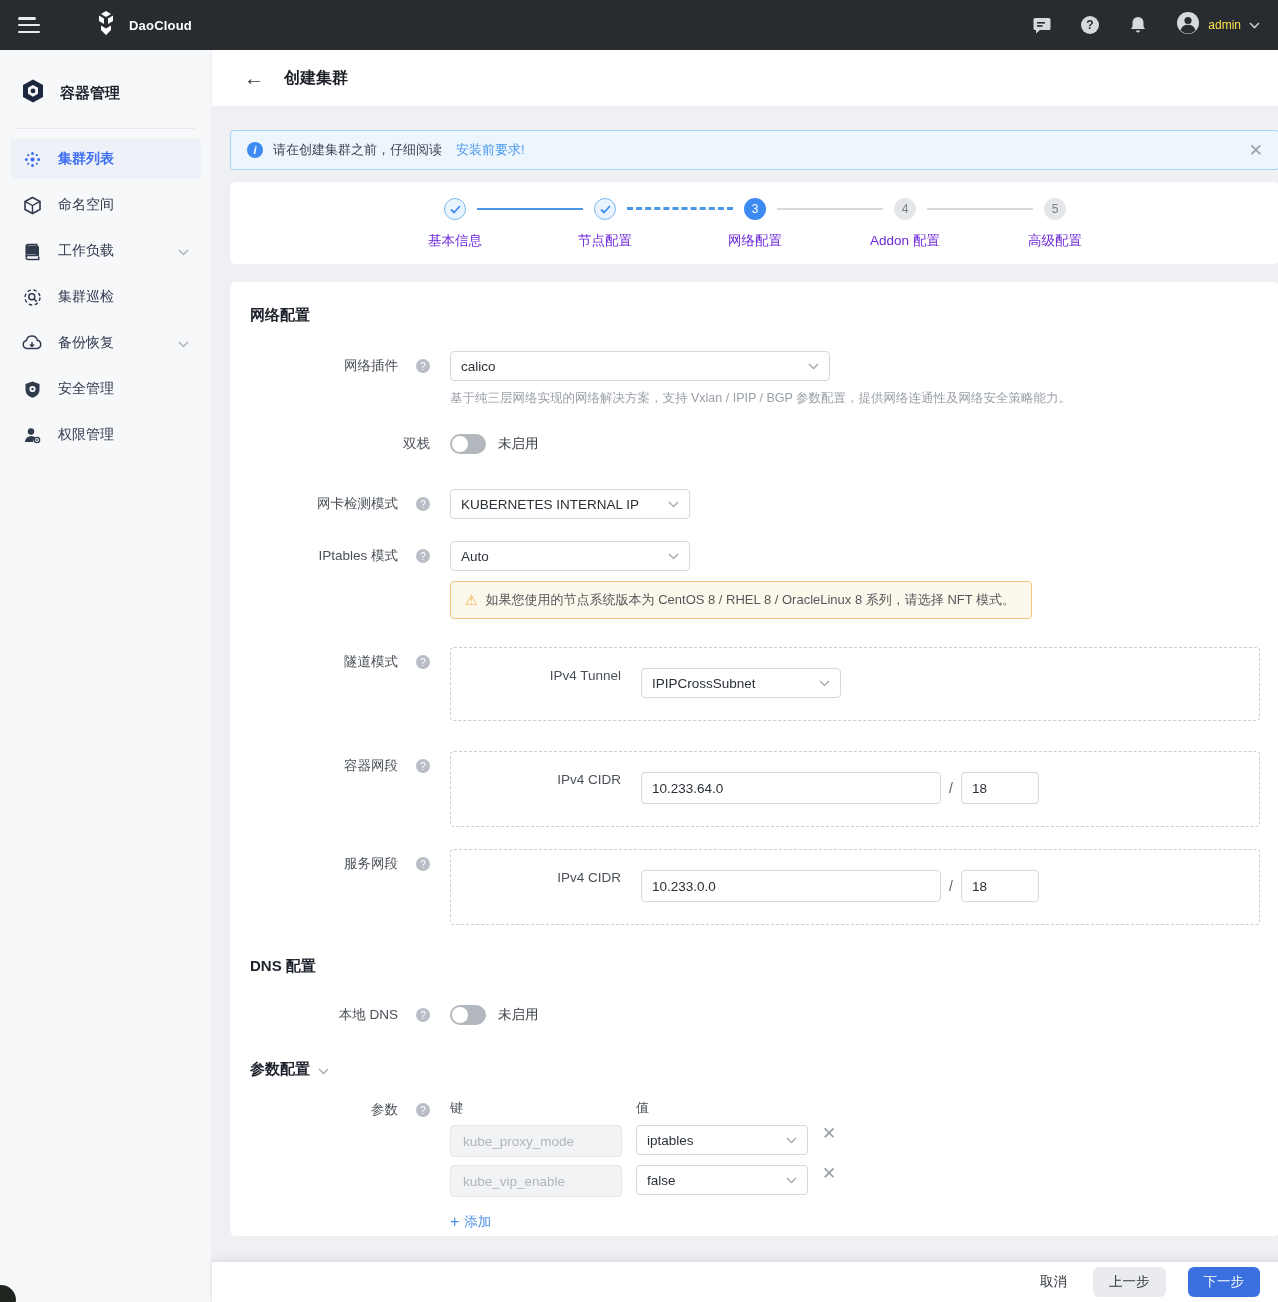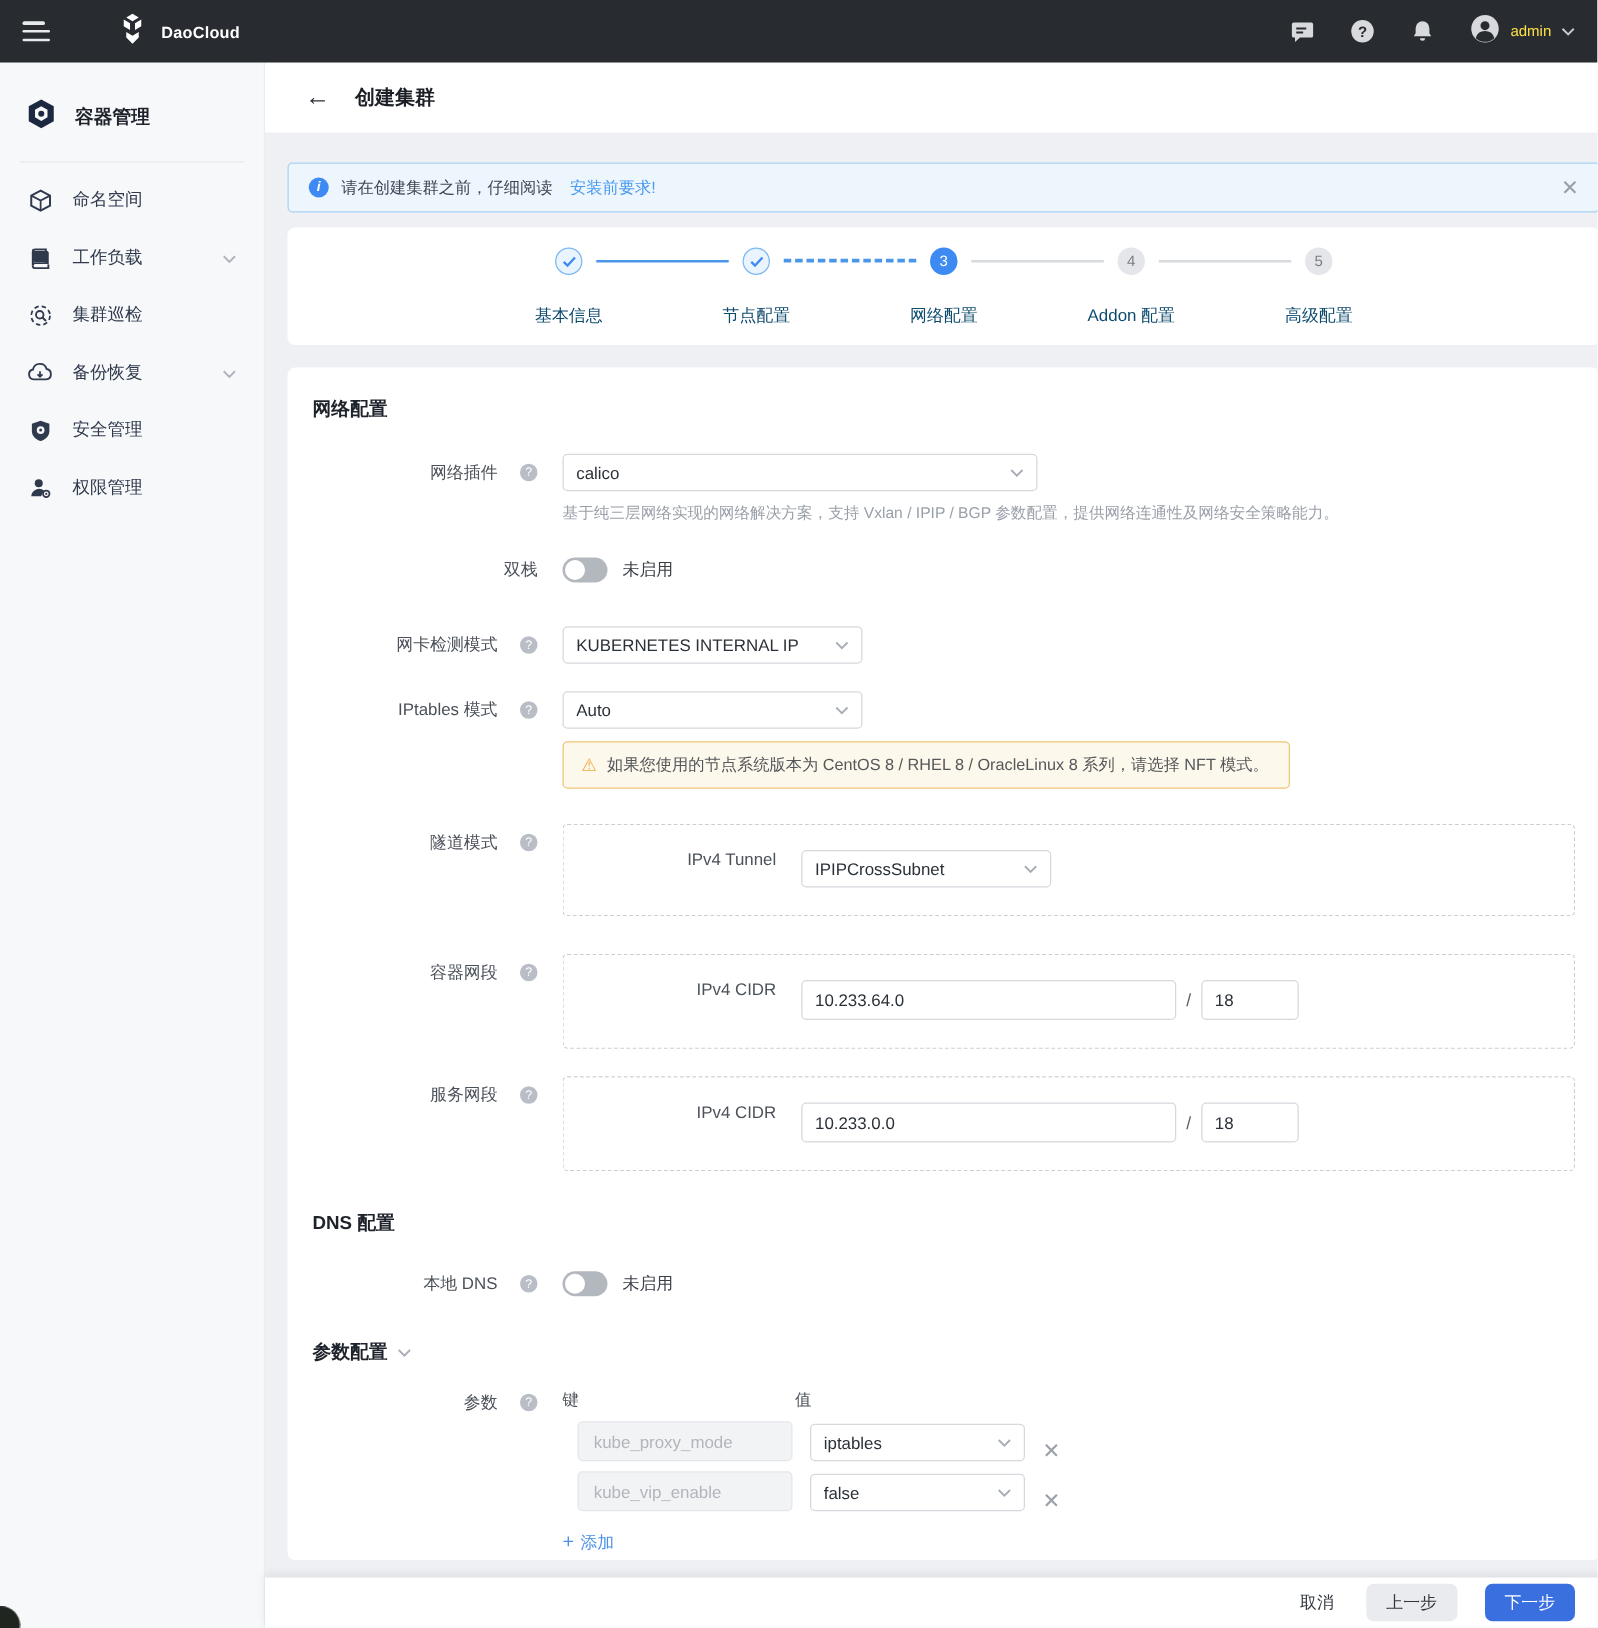--- a/index.html
+++ b/index.html
@@ -46,21 +46,21 @@
   .alert-close { margin-left:auto; color:#9aa0a8; font-size:17px; cursor:pointer; line-height:1; }
 
   
   .stepper-card { margin-top:12px; background:#fff; border-radius:6px; padding:16px 150px 14px 150px; }
   .stepper { display:flex; }
   .step { flex:1; text-align:center; position:relative; }
   .step .circle { width:22px; height:22px; border-radius:50%; margin:0 auto; display:flex; align-items:center; justify-content:center; font-size:12px; position:relative; z-index:2; }
   .step.done .circle { background:#eaf4fe; border:1px solid #7db8f0; }
   .step.active .circle { background:#3d8af2; color:#fff; }
   .step.todo .circle { background:#e4e6e9; color:#787e87; }
-  .step .slabel { margin-top:24px; font-size:13.5px; color:#0c4a6e; }
+  .step .slabel { margin-top:12px; font-size:13.5px; color:#6d28d9; }
   .step .connector { position:absolute; top:10px; left:calc(50% + 22px); width:calc(100% - 44px); height:2px; background:#4a97ea; z-index:1; }
   .step .connector.gray { background:#d7dade; }
   .step .connector.dashed { background:none; border-top:3px dashed #4a97ea; height:0; top:9px; }
   .step:last-child .connector { display:none; }
 
   
   .form-card { margin-top:18px; background:#fff; border-radius:6px; padding:24px 20px 40px 20px; height:954px; }
   .sec-head { font-size:15px; font-weight:bold; color:#1d222b; display:flex; align-items:center; gap:8px; }
   .frow { display:flex; margin-top:26px; }
   .flabel { width:180px; flex-shrink:0; text-align:right; padding-right:0; font-size:13.5px; color:#4b5159; display:flex; justify-content:flex-end; align-items:center; gap:18px; height:30px; }
@@ -77,21 +77,21 @@
   .dashedbox { border:1px dashed #c9cdd4; border-radius:4px; width:810px; padding:20px 0 22px 0; display:flex; }
   .inner-label { width:170px; text-align:right; font-size:13.5px; color:#4b5159; flex-shrink:0; }
   .inner-ctl { margin-left:20px; display:flex; align-items:center; }
   .tinput { height:32px; border:1px solid #d5d8dd; border-radius:4px; padding:0 10px; font-size:13.5px; color:#2b3138; font-family:Liberation Sans, sans-serif; }
   .slash { margin:0 8px; color:#5a6068; font-size:14px; }
   .chev-sec { color:#a8adb5; }
 
   .param-grid { display:flex; gap:14px; }
   .param-col-head { font-size:13px; color:#4b5159; margin-bottom:8px; }
   .pk-input { width:172px; height:32px; background:#f2f3f5; border:1px solid #e4e6ea; border-radius:4px; color:#b1b5bc; font-size:13.5px; padding:0 12px; font-family:"Liberation Sans",sans-serif; }
-  .param-row { display:flex; align-items:flex-end; gap:14px; margin-bottom:8px;margin-left:12px; }
+  .param-row { display:flex; align-items:flex-start; gap:14px; margin-bottom:8px; }
   .pv-select { width:172px; }
   .rm-x { color:#9aa0a8; font-size:17px; cursor:pointer; line-height:1; }
   .add-link { display:inline-flex; align-items:center; gap:5px; color:#4a90e8; font-size:13.5px; margin-top:8px; cursor:pointer; }
   .add-plus { font-size:16px; line-height:1; }
 
   
   .footer { height:40px; background:#fff; box-shadow:0 -3px 8px rgba(0,0,0,.07); display:flex; align-items:center; justify-content:flex-end; gap:22px; padding-right:38px; position:relative; z-index:10; }
   .btn { height:30px; border:none; border-radius:6px; font-size:13.5px; padding:0 16px; cursor:pointer; font-family:"Liberation Sans",sans-serif; }
   .btn-text { background:none; color:#30363d; padding:0 4px;margin-left:32px; }
   .btn-gray { background:#e9ebee; color:#30363d; }
@@ -164,20 +164,36 @@
         <svg width="26" height="26" viewBox="0 0 26 26">
             <path d="M13 1.5 L23 7 V19 L13 24.5 L3 19 V7 Z" fill="#1c2740"></path>
             <path d="M13 7 L18 9.8 V15.8 L13 18.8 L8 15.8 V9.8 Z" fill="#f7f8fa"></path>
             <circle cx="13" cy="12.9" r="2.4" fill="#1c2740"></circle>
           </svg>
       </span>
       <span class="sb-title-text">容器管理</span>
     </div>
     <div class="sb-divider"></div>
 
+    <div class="sb-item active">
+      <span class="sb-ico">
+        <svg width="19" height="19" viewBox="0 0 19 19" fill="#3e6ff0">
+            <circle cx="9.5" cy="9.5" r="2.1"></circle>
+            <circle cx="9.5" cy="3.4" r="1.5"></circle>
+            <circle cx="9.5" cy="15.6" r="1.5"></circle>
+            <circle cx="3.4" cy="9.5" r="1.5"></circle>
+            <circle cx="15.6" cy="9.5" r="1.5"></circle>
+            <circle cx="5.2" cy="5.2" r="1.1"></circle>
+            <circle cx="13.8" cy="5.2" r="1.1"></circle>
+            <circle cx="5.2" cy="13.8" r="1.1"></circle>
+            <circle cx="13.8" cy="13.8" r="1.1"></circle>
+          </svg>
+      </span>
+      <span>集群列表</span>
+    </div>
 
     <div class="sb-item">
       <span class="sb-ico">
         <svg width="19" height="19" viewBox="0 0 19 19">
             <path d="M9.5 1.5 L17 5.5 V13.5 L9.5 17.5 L2 13.5 V5.5 Z" fill="none" stroke="#303a4d" stroke-width="1.6"></path>
             <path d="M2.4 5.7 L9.5 9.5 L16.6 5.7 M9.5 9.5 V17" stroke="#303a4d" stroke-width="1.4" fill="none"></path>
           </svg>
       </span>
       <span>命名空间</span>
     </div>

